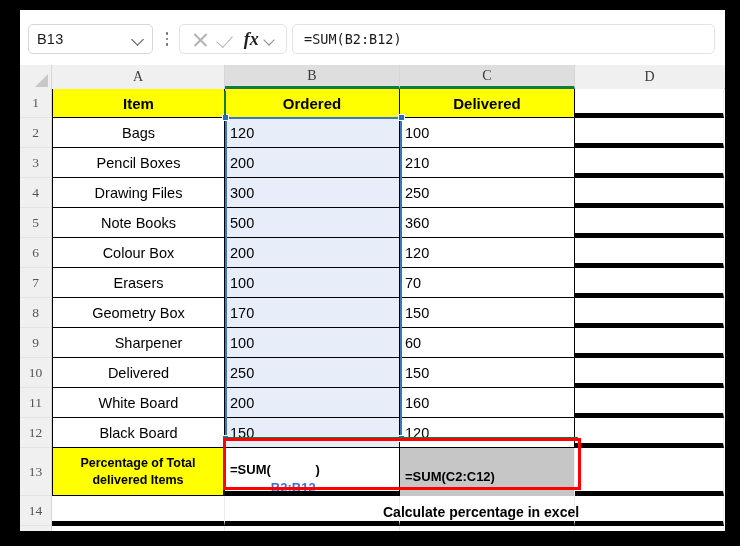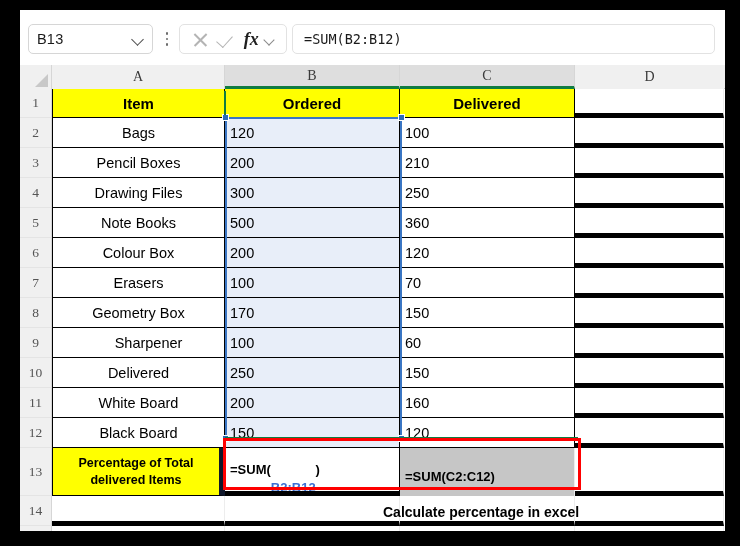--- a/index.html
+++ b/index.html
@@ -276,21 +276,21 @@
   .foot-a {
     background: #ffff00;
     font-weight: bold;
     font-size: 12.5px;
     justify-content: center;
     text-align: center;
     line-height: 1.35;
     flex-direction: column;
     border-left: 1px solid #000;
     border-bottom: 1px solid #000;
-    border-right: 6px solid #0f172a;
+    border-right: 2px solid #0f172a;
   }
   .foot-b {
     background: #ffffff;
     font-family: "Liberation Sans", sans-serif;
     font-weight: bold;
     font-size: 13px;
     padding-left: 5px;
     border-right: 1px solid #000;
   }
   .foot-c {

